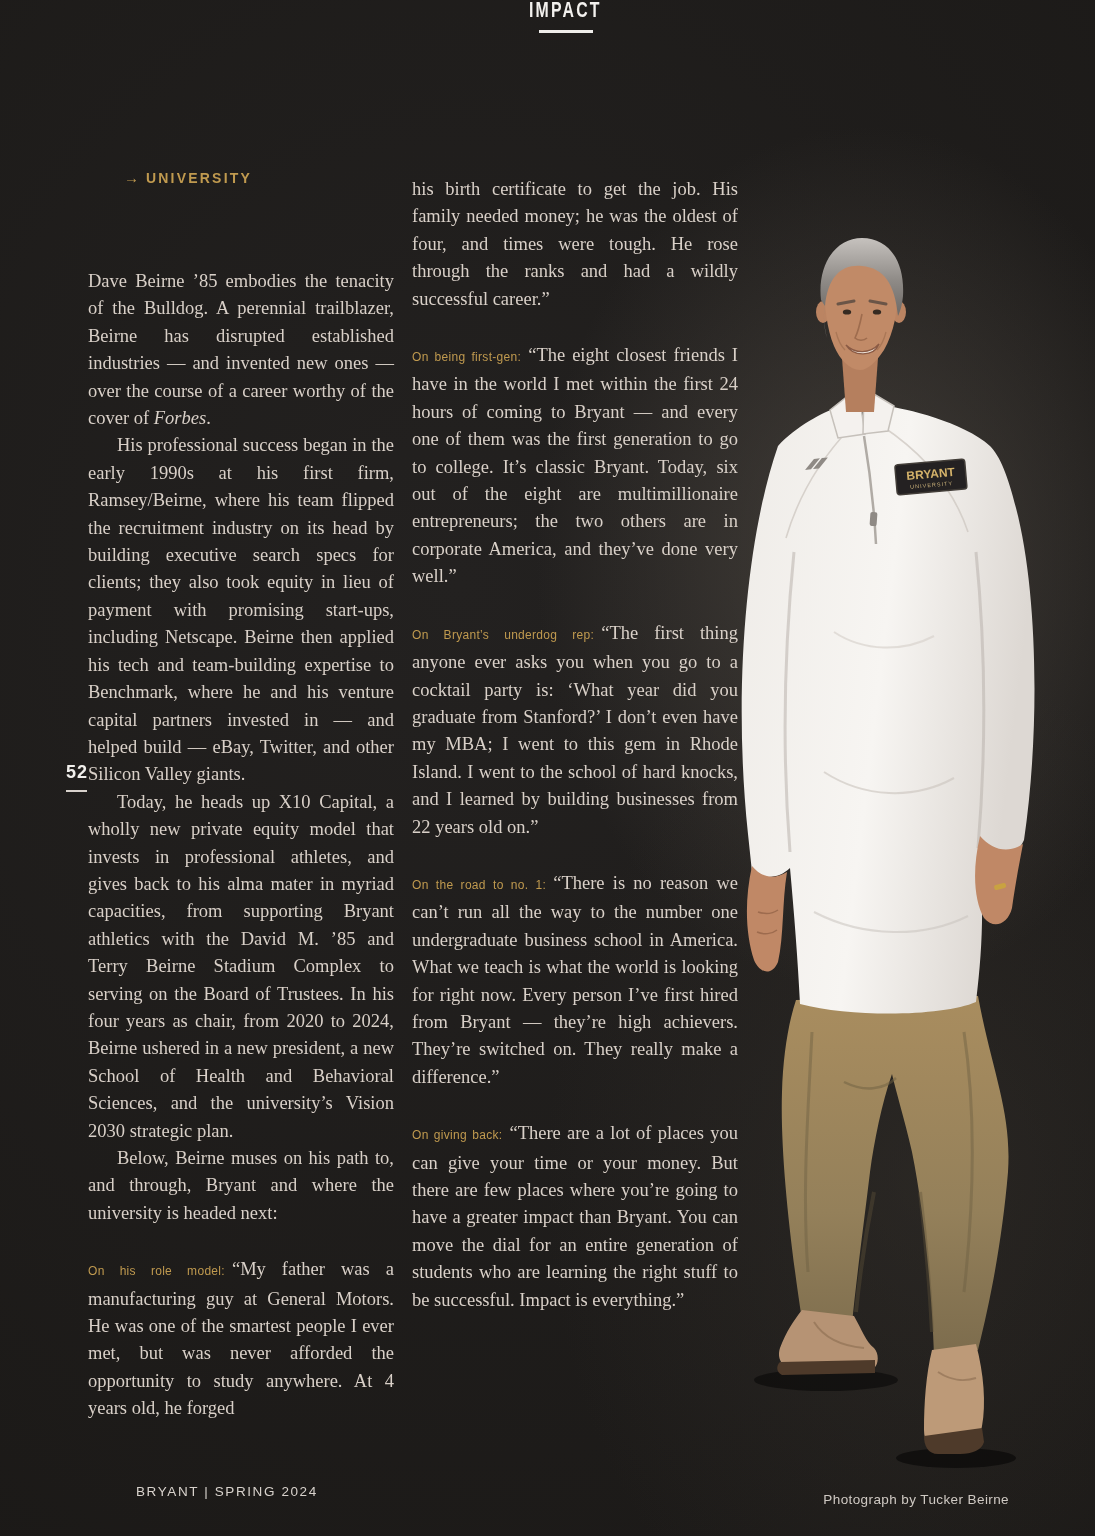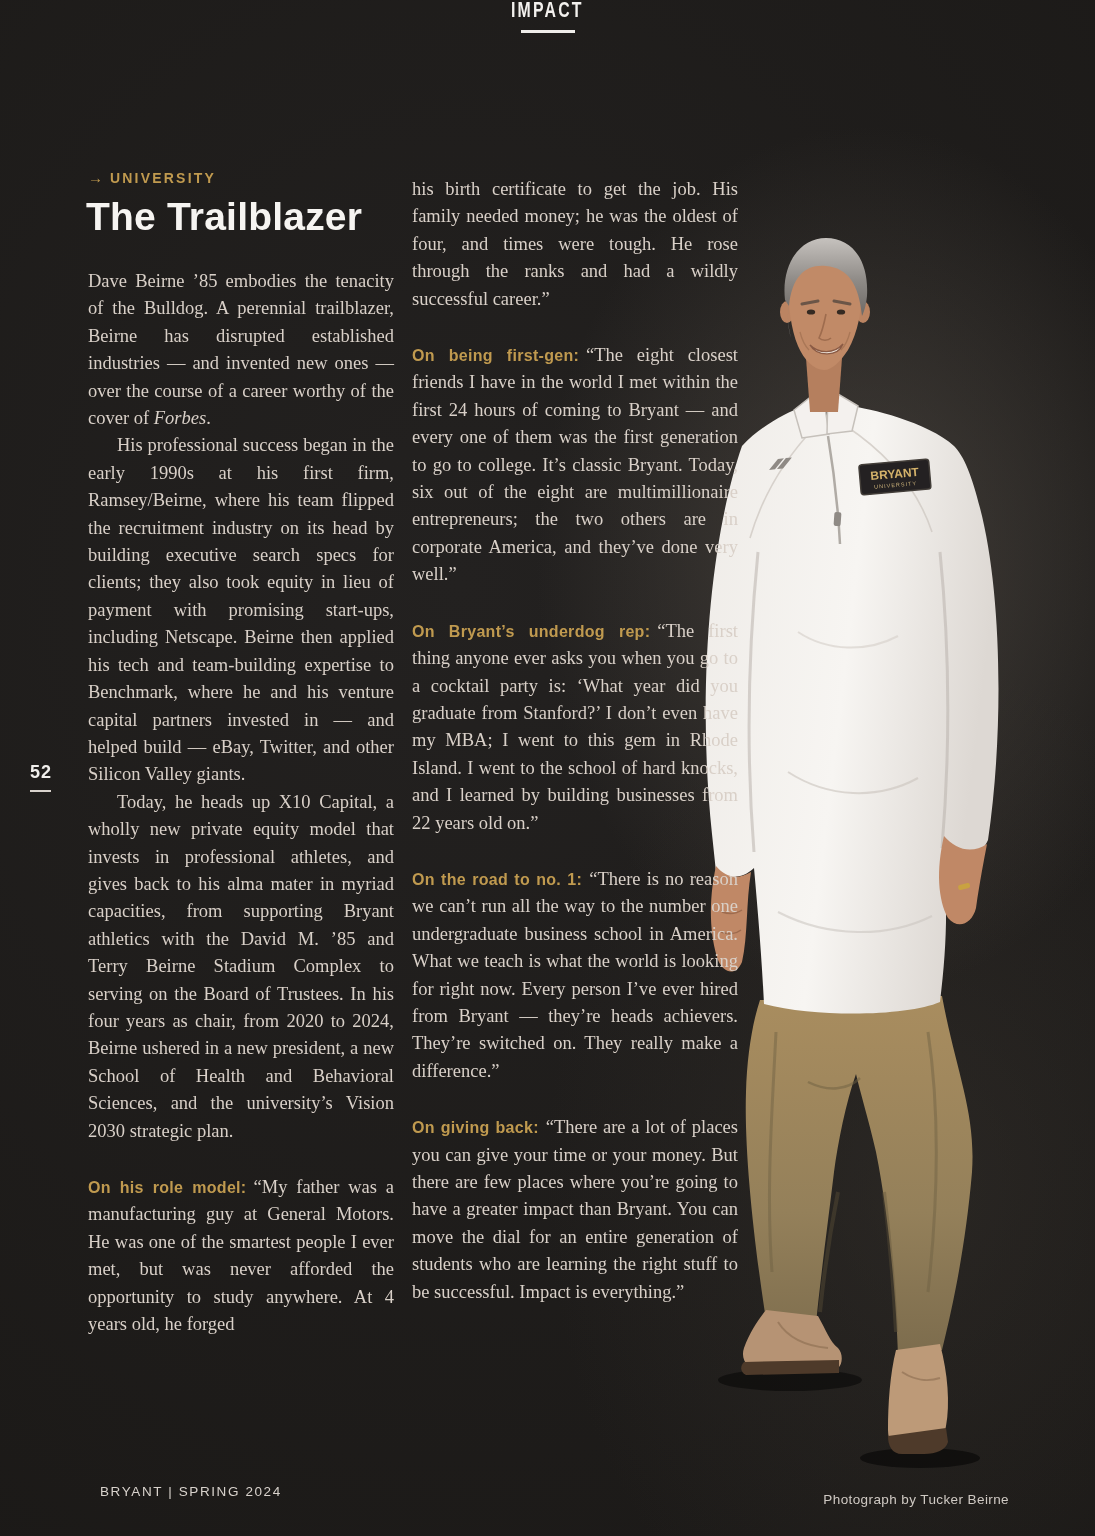--- a/index.html
+++ b/index.html
@@ -5,21 +5,21 @@
   html,body{margin:0;padding:0;background:#101010;}
   #page{
     position:relative;width:1095px;height:1536px;overflow:hidden;
     background:
       radial-gradient(ellipse 470px 620px at 865px 560px, rgba(96,89,81,0.55), rgba(96,89,81,0) 70%),
       radial-gradient(ellipse 520px 720px at 920px 1180px, rgba(62,57,51,0.38), rgba(62,57,51,0) 72%),
       radial-gradient(ellipse 1400px 1600px at 42% 38%, #232120 0%, #1a1816 82%, #151312 100%);
     font-family:"Liberation Sans", sans-serif;
     color:#d9d0c8;
   }
-  .abs{position:absolute;}
+  .abs{position:absolute;padding-left:36px;}
   
   #impact-tag{left:0;right:0;top:63;text-align:center;}
   #impact-tag .word{
     display:inline-block;color:#f3f1ee;font-weight:700;font-size:18px;
     letter-spacing:2.5px;transform:scale(0.88,1.18);transform-origin:center;
   }
   #impact-tag .bar{width:54px;height:3px;background:#efedea;margin:9px auto 0;}
   
   #eyebrow{left:88px;top:169px;color:#c09a4f;font-weight:700;font-size:14px;letter-spacing:2.2px;}
   #eyebrow .arrow{letter-spacing:0;margin-right:7px;font-size:15px;}
@@ -31,22 +31,22 @@
   
   .col{position:absolute;text-align:justify;color:#d9d0c8;
        font-family:"Liberation Serif", serif;font-size:18.5px;line-height:27.4px;
        hyphens:auto;-webkit-hyphens:auto;}
   #col1{left:88px;top:268px;width:306px;}
   #col2{left:412px;top:176px;width:326px;}
   .col p{margin:0;}
   .col p.indent{text-indent:29px;}
   .col p.qa{margin-top:29px;}
   .qa-label{
-    font-family:"Liberation Sans", sans-serif;font-weight:700;color:#c09a4f;
-    font-size:16px;letter-spacing:0.3px;margin-right:7px;
+    font-family:"Liberation Sans", sans-serif;font-weight:400;color:#c09a4f;
+    font-size:12px;letter-spacing:0.3px;margin-right:7px;
   }
   .italic{font-style:italic;}
   
   #portrait{left:688px;top:212px;width:407px;height:1270px;}
   
   #footer-left{left:88px;top:1484px;color:#d8d2cc;font-size:13.5px;letter-spacing:1.6px;margin-left:12px;}
   #footer-right{right:86px;top:1484px;color:#cfc9c3;font-size:13.5px;letter-spacing:0.4px;margin-top:8px;}
 </style>
 </head>
 <body>
@@ -55,21 +55,20 @@
 
   <div class="abs" id="impact-tag">
     <span class="word">IMPACT</span>
     <div class="bar"></div>
   </div>
 
   <div class="abs" id="eyebrow">
     <span class="arrow">→</span><span>UNIVERSITY</span>
   </div>
 
-  <div class="abs" id="headline">The Trailblazer</div>
 
   <div class="abs" id="folio">
     <div class="num">52</div>
     <div class="bar"></div>
   </div>
 
   <div class="abs" id="portrait">
     <svg width="407" height="1270" viewBox="0 0 407 1270" xmlns="http://www.w3.org/2000/svg">
       <defs>
         <linearGradient id="hairGrad" x1="0" y1="0" x2="0" y2="1">
@@ -163,27 +162,28 @@
         <path d="M122,133 C131,142 146,142 155,132 C150,145 129,145 122,133 Z" fill="#efe6dd" stroke="#8a5a44" stroke-width="1.4"></path>
         <path d="M112,120 C114,128 117,134 121,138 M162,120 C160,128 157,134 153,138" stroke="#a06f50" stroke-width="1.3" fill="none" opacity="0.7"></path>
       </g>
     </svg>
   </div>
 
   <div class="col" id="col1">
     <p><span>Dave Beirne ’85 embodies the tenacity of the Bulldog. A perennial trailblazer, Beirne has disrupted established industries — and invented new ones — over the course of a career worthy of the cover of </span><span class="italic">Forbes</span><span>.</span></p>
     <p class="indent">His professional success began in the early 1990s at his first firm, Ramsey/Beirne, where his team flipped the recruitment industry on its head by building executive search specs for clients; they also took equity in lieu of payment with promising start-ups, including Netscape. Beirne then applied his tech and team-building expertise to Benchmark, where he and his venture capital partners invested in — and helped build — eBay, Twitter, and other Silicon Valley giants.</p>
     <p class="indent">Today, he heads up X10 Capital, a wholly new private equity model that invests in professional athletes, and gives back to his alma mater in myriad capacities, from supporting Bryant athletics with the David M. ’85 and Terry Beirne Stadium Complex to serving on the Board of Trustees. In his four years as chair, from 2020 to 2024, Beirne ushered in a new president, a new School of Health and Behavioral Sciences, and the university’s Vision 2030 strategic plan.</p>
+    <p class="indent">Below, Beirne muses on his path to, and through, Bryant and where the university is headed next:</p>
     <p class="qa"><span class="qa-label">On his role model:</span><span>“My father was a manufacturing guy at General Motors. He was one of the smartest people I ever met, but was never afforded the opportunity to study anywhere. At 4 years old, he forged</span></p>
   </div>
 
   <div class="col" id="col2">
     <p>his birth certificate to get the job. His family needed money; he was the oldest of four, and times were tough. He rose through the ranks and had a wildly successful career.”</p>
     <p class="qa"><span class="qa-label">On being first-gen:</span><span>“The eight closest friends I have in the world I met within the first 24 hours of coming to Bryant — and every one of them was the first generation to go to college. It’s classic Bryant. Today, six out of the eight are multimillionaire entrepreneurs; the two others are in corporate America, and they’ve done very well.”</span></p>
     <p class="qa"><span class="qa-label">On Bryant’s underdog rep:</span><span>“The first thing anyone ever asks you when you go to a cocktail party is: ‘What year did you graduate from Stanford?’ I don’t even have my MBA; I went to this gem in Rhode Island. I went to the school of hard knocks, and I learned by building businesses from 22 years old on.”</span></p>
-    <p class="qa"><span class="qa-label">On the road to no. 1:</span><span>“There is no reason we can’t run all the way to the number one undergraduate business school in America. What we teach is what the world is looking for right now. Every person I’ve ever hired from Bryant — they’re heads achievers. They’re switched on. They really make a difference.”</span></p>
+    <p class="qa"><span class="qa-label">On the road to no. 1:</span><span>“There is no reason we can’t run all the way to the number one undergraduate business school in America. What we teach is what the world is looking for right now. Every person I’ve first hired from Bryant — they’re high achievers. They’re switched on. They really make a difference.”</span></p>
     <p class="qa"><span class="qa-label">On giving back:</span><span>“There are a lot of places you can give your time or your money. But there are few places where you’re going to have a greater impact than Bryant. You can move the dial for an entire generation of students who are learning the right stuff to be successful. Impact is everything.”</span></p>
   </div>
 
   <div class="abs" id="footer-left">BRYANT  |  SPRING 2024</div>
   <div class="abs" id="footer-right">Photograph by Tucker Beirne</div>
 
 </div>
 
 </body></html>

